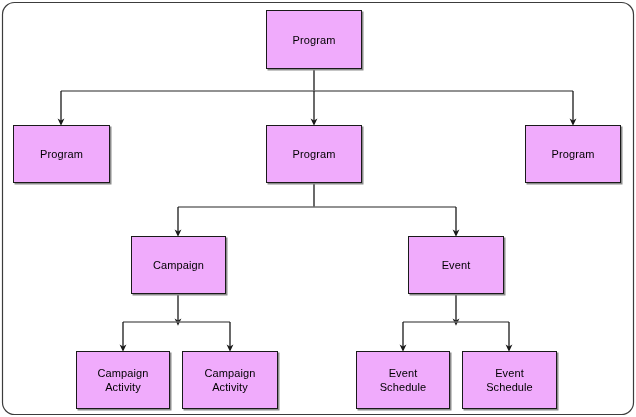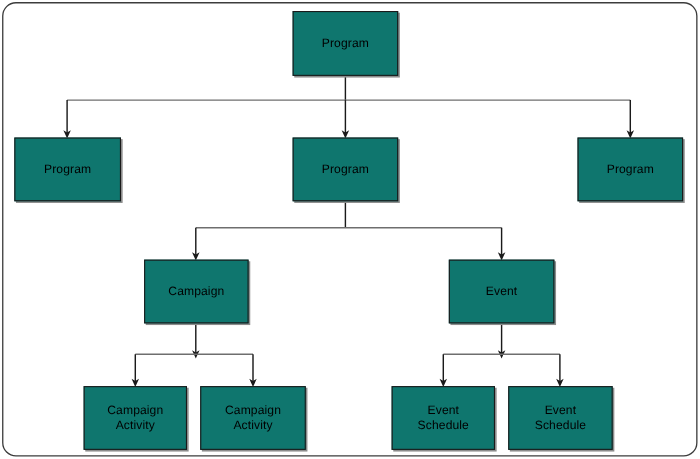--- a/index.html
+++ b/index.html
@@ -18,21 +18,21 @@
   #diagram-svg {
     position: absolute;
     left: 0;
     top: 0;
     width: 636px;
     height: 417px;
   }
   .node-box {
     position: absolute;
     box-sizing: border-box;
-    background: #0f766e;
+    background: #f0abfc;
     border: 1px solid #1a1a1a;
     box-shadow: 1.5px 1.5px 0 0 #8c8c8c;
     display: flex;
     align-items: center;
     justify-content: center;
     text-align: center;
     font-size: 11px;
     line-height: 14px;
     color: #000000;
     letter-spacing: 0.1px;

